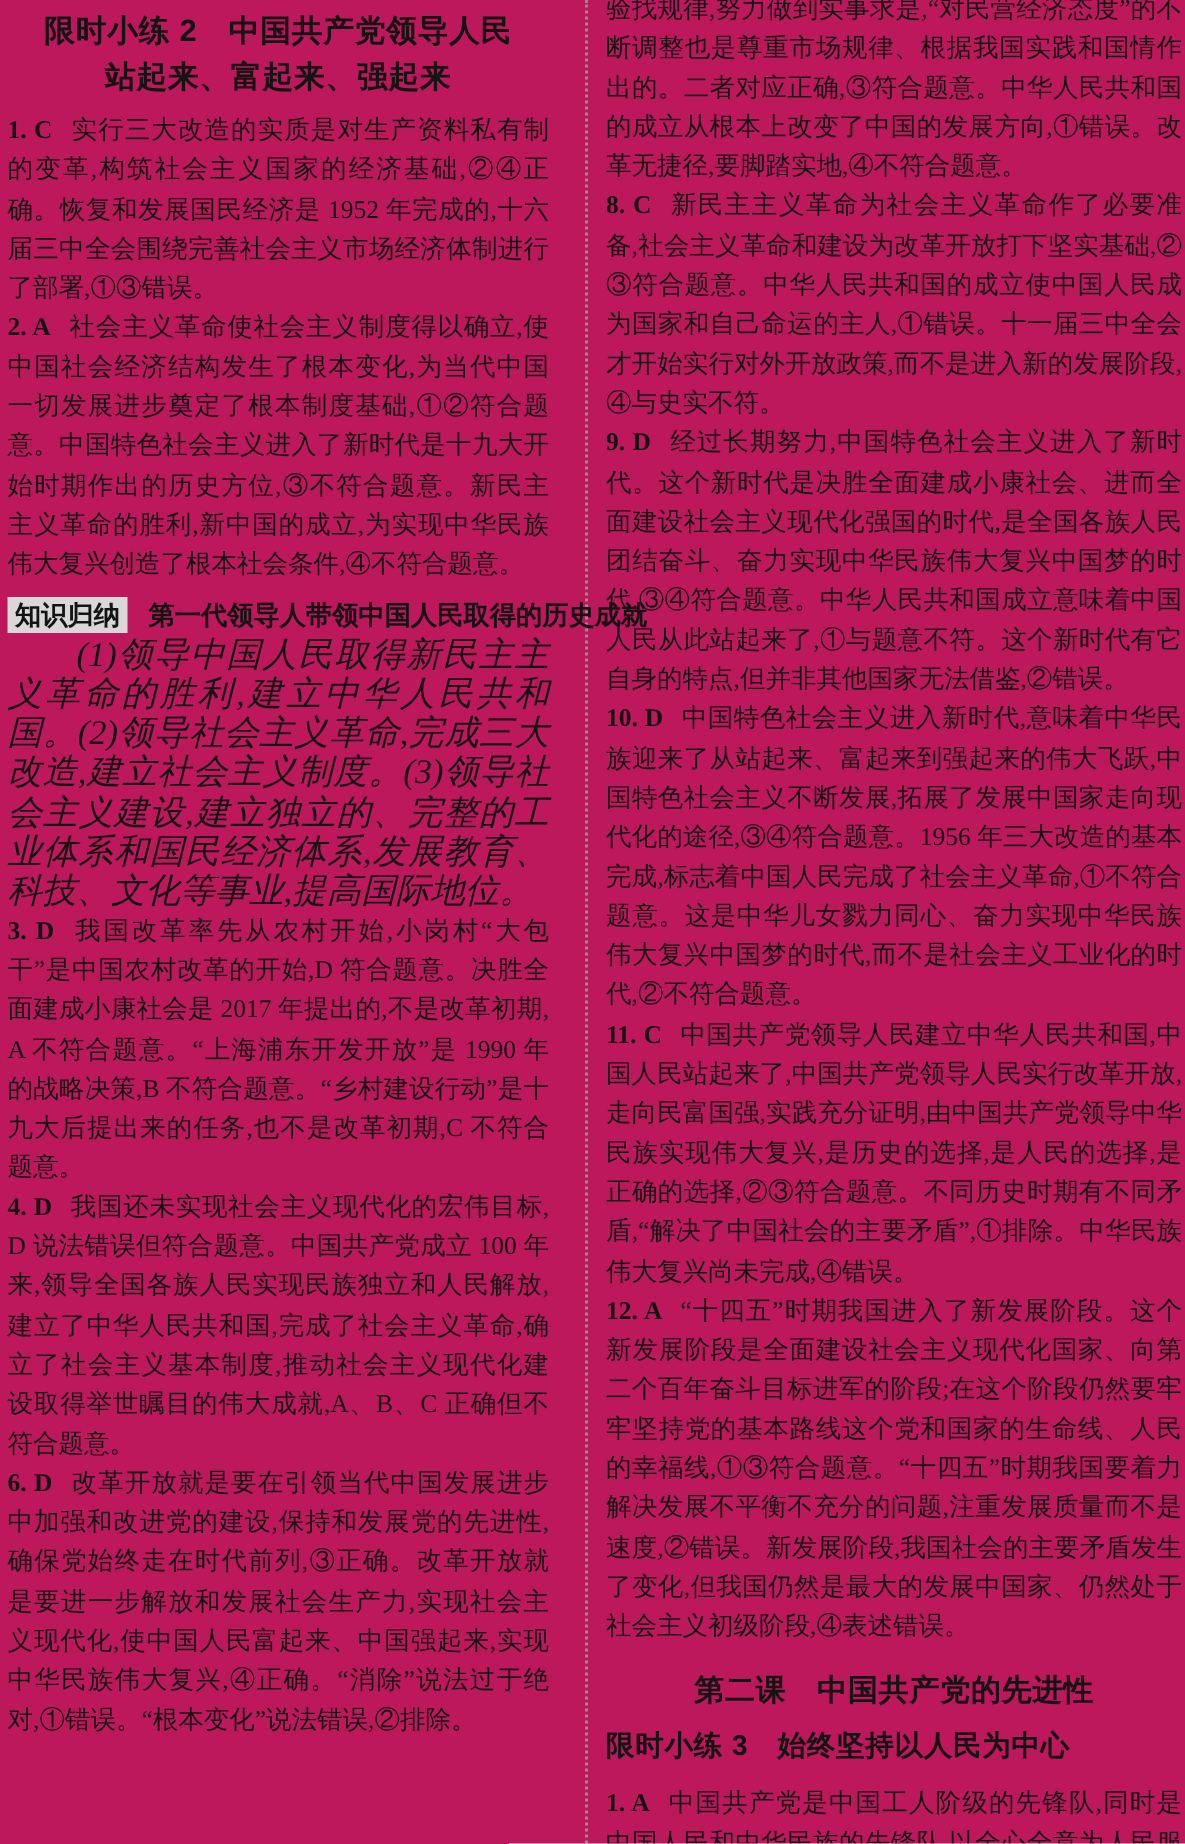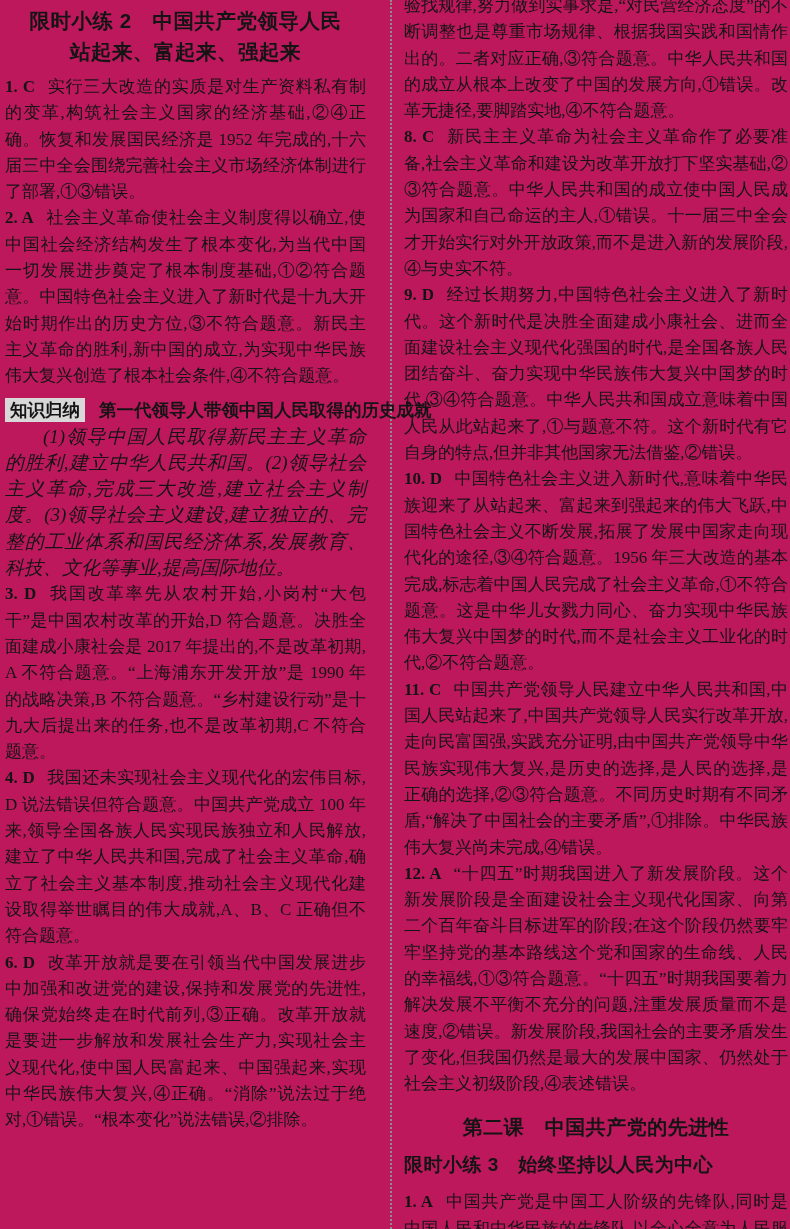--- a/index.html
+++ b/index.html
@@ -34,21 +34,21 @@
   .kn-head{
     margin:6px 0 0 0;font-size:17.5px;line-height:28px;
     font-family:"Liberation Sans",sans-serif;font-weight:bold;
     white-space:nowrap;
   }
   .kn-tag{
     background:#d8d8d8;display:inline-block;
     padding:0 5px;margin-right:14px;line-height:24px;
   }
   .kn-body{
-    margin:0;font-size:19px;line-height:26.3px;
+    margin:0;font-size:23px;line-height:26.3px;
     text-align:justify;text-justify:inter-ideograph;
     word-break:break-all;
     text-indent:2em;
     font-style:italic;
   }
   .lesson-title{
     font-family:"Liberation Sans",sans-serif;
     font-weight:bold;text-align:center;
     font-size:20px;line-height:28px;margin:16px 0 4px 0;
     letter-spacing:0.5px;

